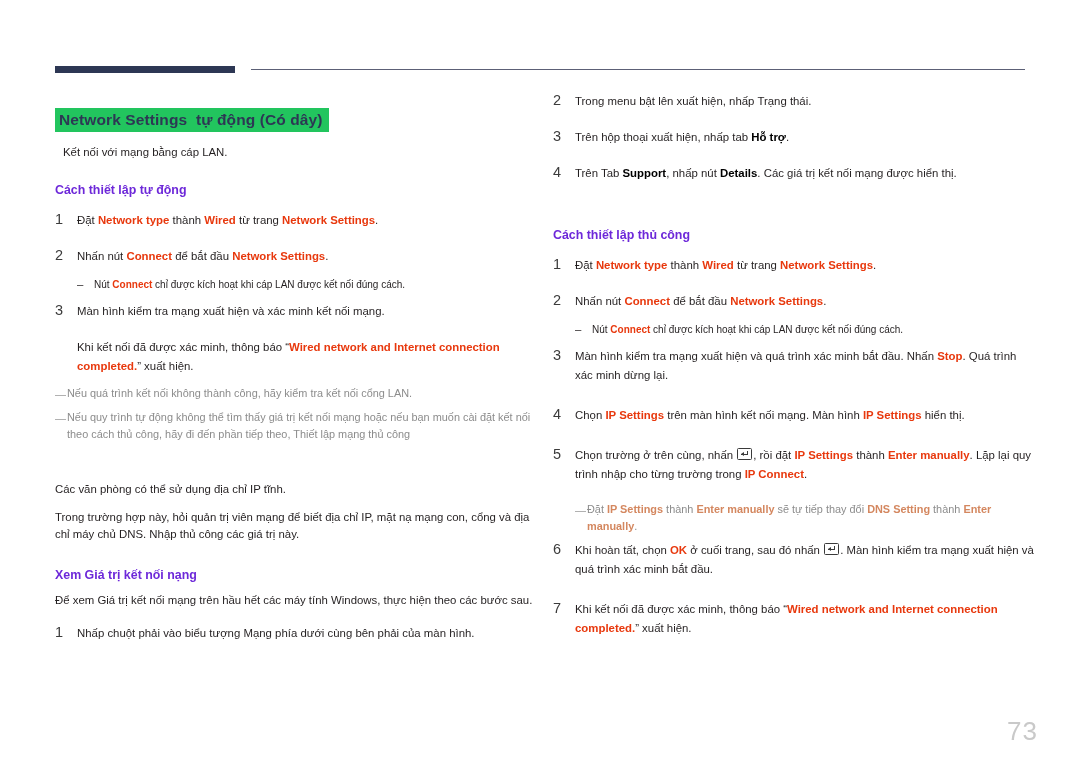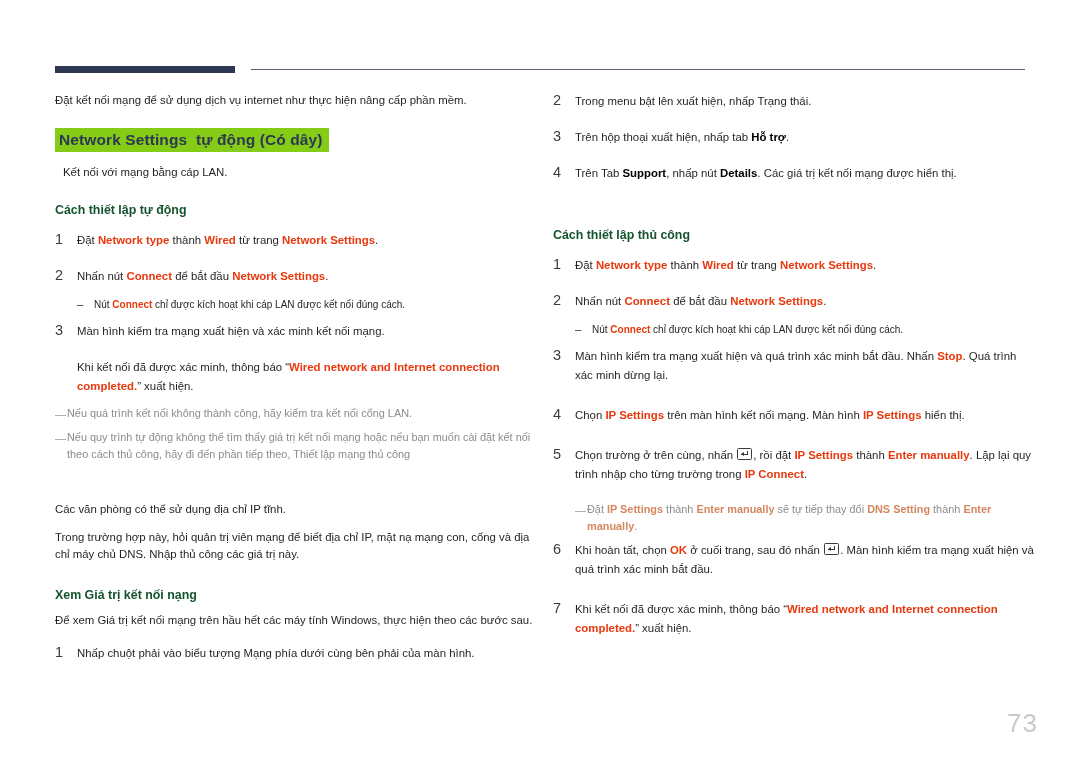--- a/index.html
+++ b/index.html
@@ -64,35 +64,35 @@
   .para.tight { margin-bottom: 0; padding-left: 8px; }
   .spacer-8  { height: 8px; }
   .spacer-12 { height: 12px; }
   .spacer-16 { height: 16px; }
   .spacer-20 { height: 20px; }
   .spacer-34 { height: 34px; }
 
   
   .hl-heading {
     display: inline-block;
-    background: #84cc16;
+    background: #22c55e;
     color: #2d3754;
     font-size: 15.5px;
     font-weight: bold;
     line-height: 21px;
     padding: 1px 6px 2px 4px;
     letter-spacing: 0.1px;
     white-space: pre;
   }
 
   
   .sub-heading {
     font-size: 12.4px;
     font-weight: bold;
-    color: #14532d;
+    color: #6d28d9;
     line-height: 18px;
     margin: 0;
   }
 
   
   .step {
     display: flex;
     align-items: flex-start;
     margin: 0 0 9px 0;
   }
@@ -188,40 +188,39 @@
     height: 0;
     border-top: 2.4px solid transparent;
     border-bottom: 2.4px solid transparent;
     border-right: 3px solid #3a3a3a;
   }
 
   
   .page-number {
     position: absolute;
     right: 42px;
-    bottom: 24px;
+    bottom: 16px;
     font-size: 26px;
     color: #c9c9c9;
     letter-spacing: 1px;
     font-family: "Liberation Sans", sans-serif;
   }
 </style>
 </head>
 <body>
 
 <div class="page">
 
   <div class="header-rule">
     <div class="bar-thick"></div>
     <div class="bar-thin"></div>
   </div>
 
   <div class="col col-left">
 
-    <p class="para">Đặt kết nối mạng để sử dụng dịch vụ internet như thực hiện nâng cấp phần mềm.</p>
 
     <div class="spacer-16"></div>
 
     <div>
       <span class="hl-heading">Network Settings  tự động (Có dây)</span>
     </div>
 
     <div class="spacer-12"></div>
 
     <p class="para tight">Kết nối với mạng bằng cáp LAN.</p>

